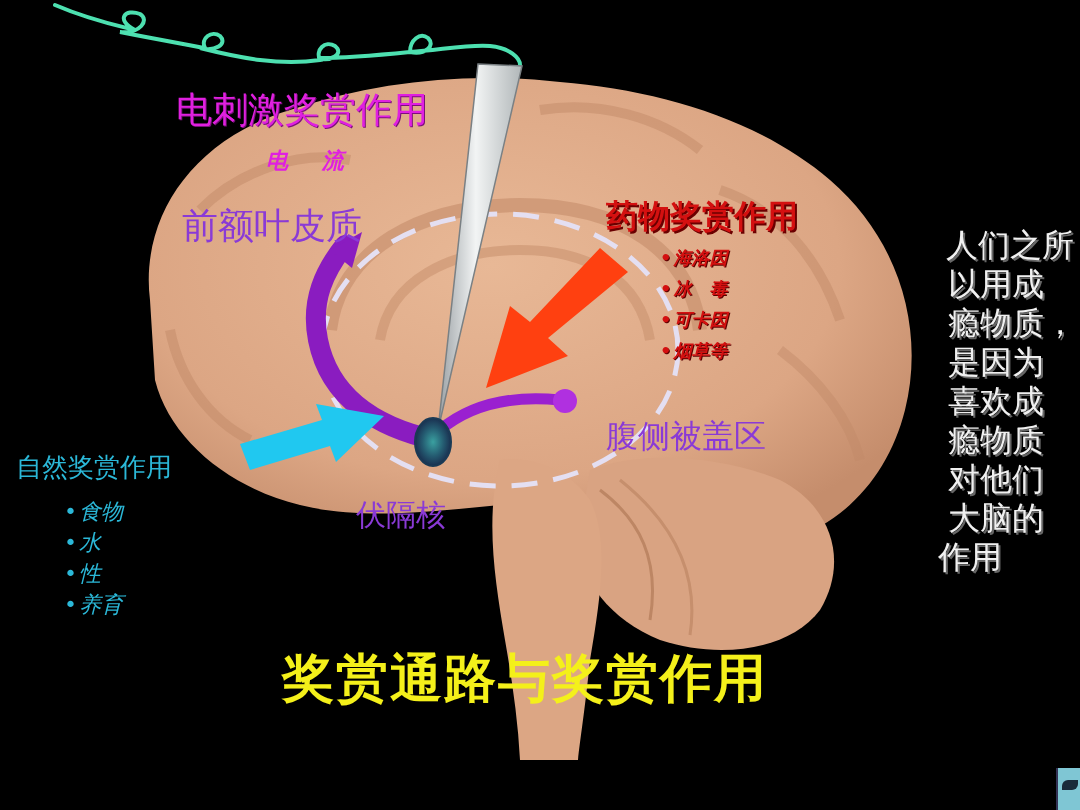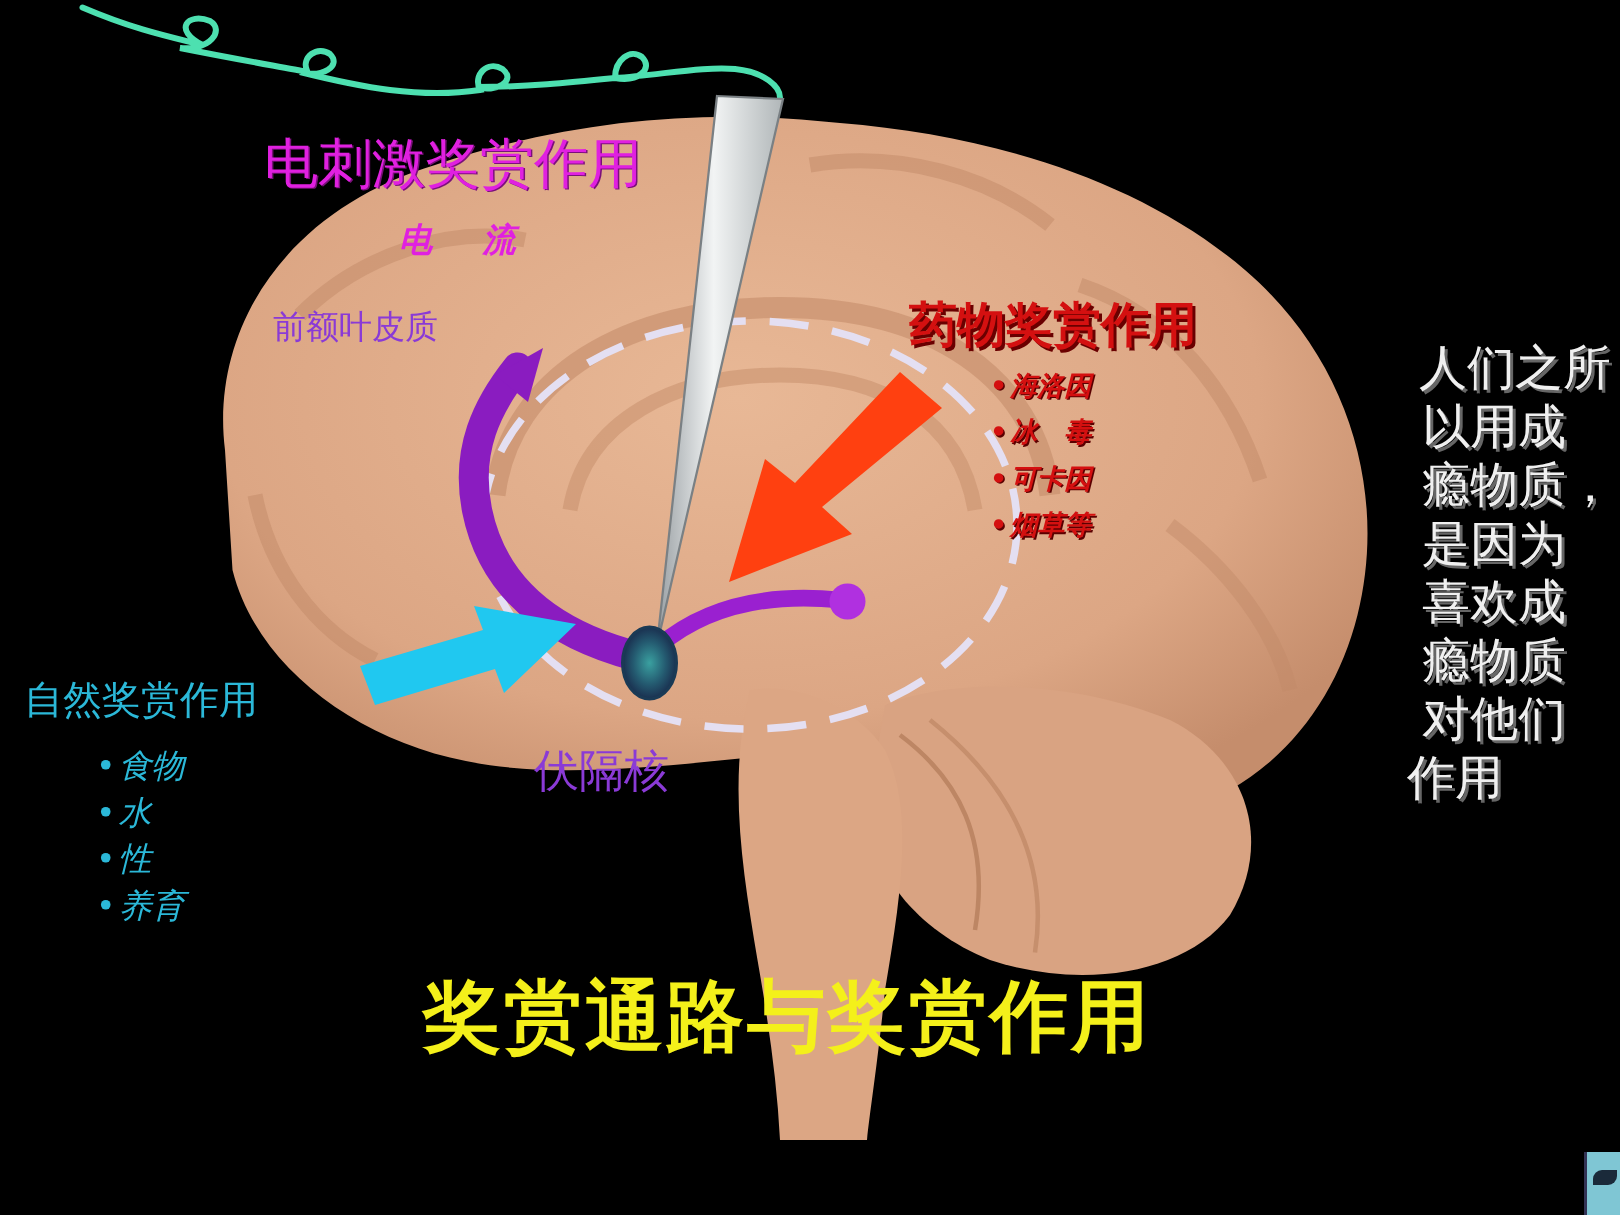--- a/index.html
+++ b/index.html
@@ -4,21 +4,21 @@
 <style>
   html, body { margin: 0; padding: 0; background: #000; }
   body { width: 1080px; height: 810px; position: relative; overflow: hidden;
          font-family: "DejaVu Sans", sans-serif; }
   #stage { position: absolute; left: 0; top: 0; width: 1080px; height: 810px; }
   .lbl { position: absolute; white-space: nowrap; line-height: 1; }
   .title-electric { left: 176px; top: 92px; font-size: 36px; color: #e020e0;
                     text-shadow: 1px 1px 0 #7a107a; }
   .sub-current { left: 266px; top: 150px; font-size: 22px; color: #e020e0; font-style: italic;
                  font-weight: bold; word-spacing: 26px; }
-  .pfc { left: 182px; top: 208px; font-size: 22px; color: #8a3ad6; }
+  .pfc { left: 182px; top: 208px; font-size: 36px; color: #8a3ad6; }
   .drug-title { left: 606px; top: 200px; font-size: 32px; color: #d41010; font-weight: bold;
                 text-shadow: 2px 2px 0 #6a0000; }
   .drug-list { position: absolute; left: 660px; top: 242px; list-style: none; margin: 0; padding: 0; }
   .drug-list li { font-size: 18px; color: #d41010; font-style: italic; font-weight: bold;
                   height: 31px; line-height: 31px; text-shadow: 1px 1px 0 #5a0000; }
   .drug-list li::before { content: "•"; margin-right: 2px; }
   .vta { left: 606px; top: 420px; font-size: 32px; color: #8a3ad6; }
   .nac { left: 356px; top: 500px; font-size: 30px; color: #8a3ad6; }
   .natural-title { left: 16px; top: 454px; font-size: 26px; color: #2bb8d8; }
   .natural-list { position: absolute; left: 64px; top: 496px; list-style: none; margin: 0; padding: 0; }
@@ -107,20 +107,21 @@
 
     <polygon points="600,248 628,272 548,338 568,356 486,388 510,306 530,322" fill="#ff4010"></polygon>
 
     <polygon points="240,444 322,420 316,404 384,416 336,462 330,446 250,470" fill="#20c8f0"></polygon>
   </svg>
 
   <div class="lbl title-electric">电刺激奖赏作用</div>
   <div class="lbl sub-current">电 流</div>
 
   <div class="lbl pfc">前额叶皮质</div>
+  <div class="lbl vta">腹侧被盖区</div>
   <div class="lbl nac">伏隔核</div>
 
   <div class="lbl drug-title">药物奖赏作用</div>
   <ul class="drug-list">
     <li>海洛因</li>
     <li>冰　毒</li>
     <li>可卡因</li>
     <li>烟草等</li>
   </ul>
 
@@ -133,19 +134,20 @@
   </ul>
 
   <div class="side-note">
     <div class="l0">人们之所</div>
     <div class="in">以用成</div>
     <div class="in">瘾物质，</div>
     <div class="in">是因为</div>
     <div class="in">喜欢成</div>
     <div class="in">瘾物质</div>
     <div class="in">对他们</div>
+    <div class="in">大脑的</div>
     <div class="last">作用</div>
   </div>
 
   <div class="lbl main-title">奖赏通路与奖赏作用</div>
 
   <div class="corner-icon"></div>
 </div>
 
 </body></html>

